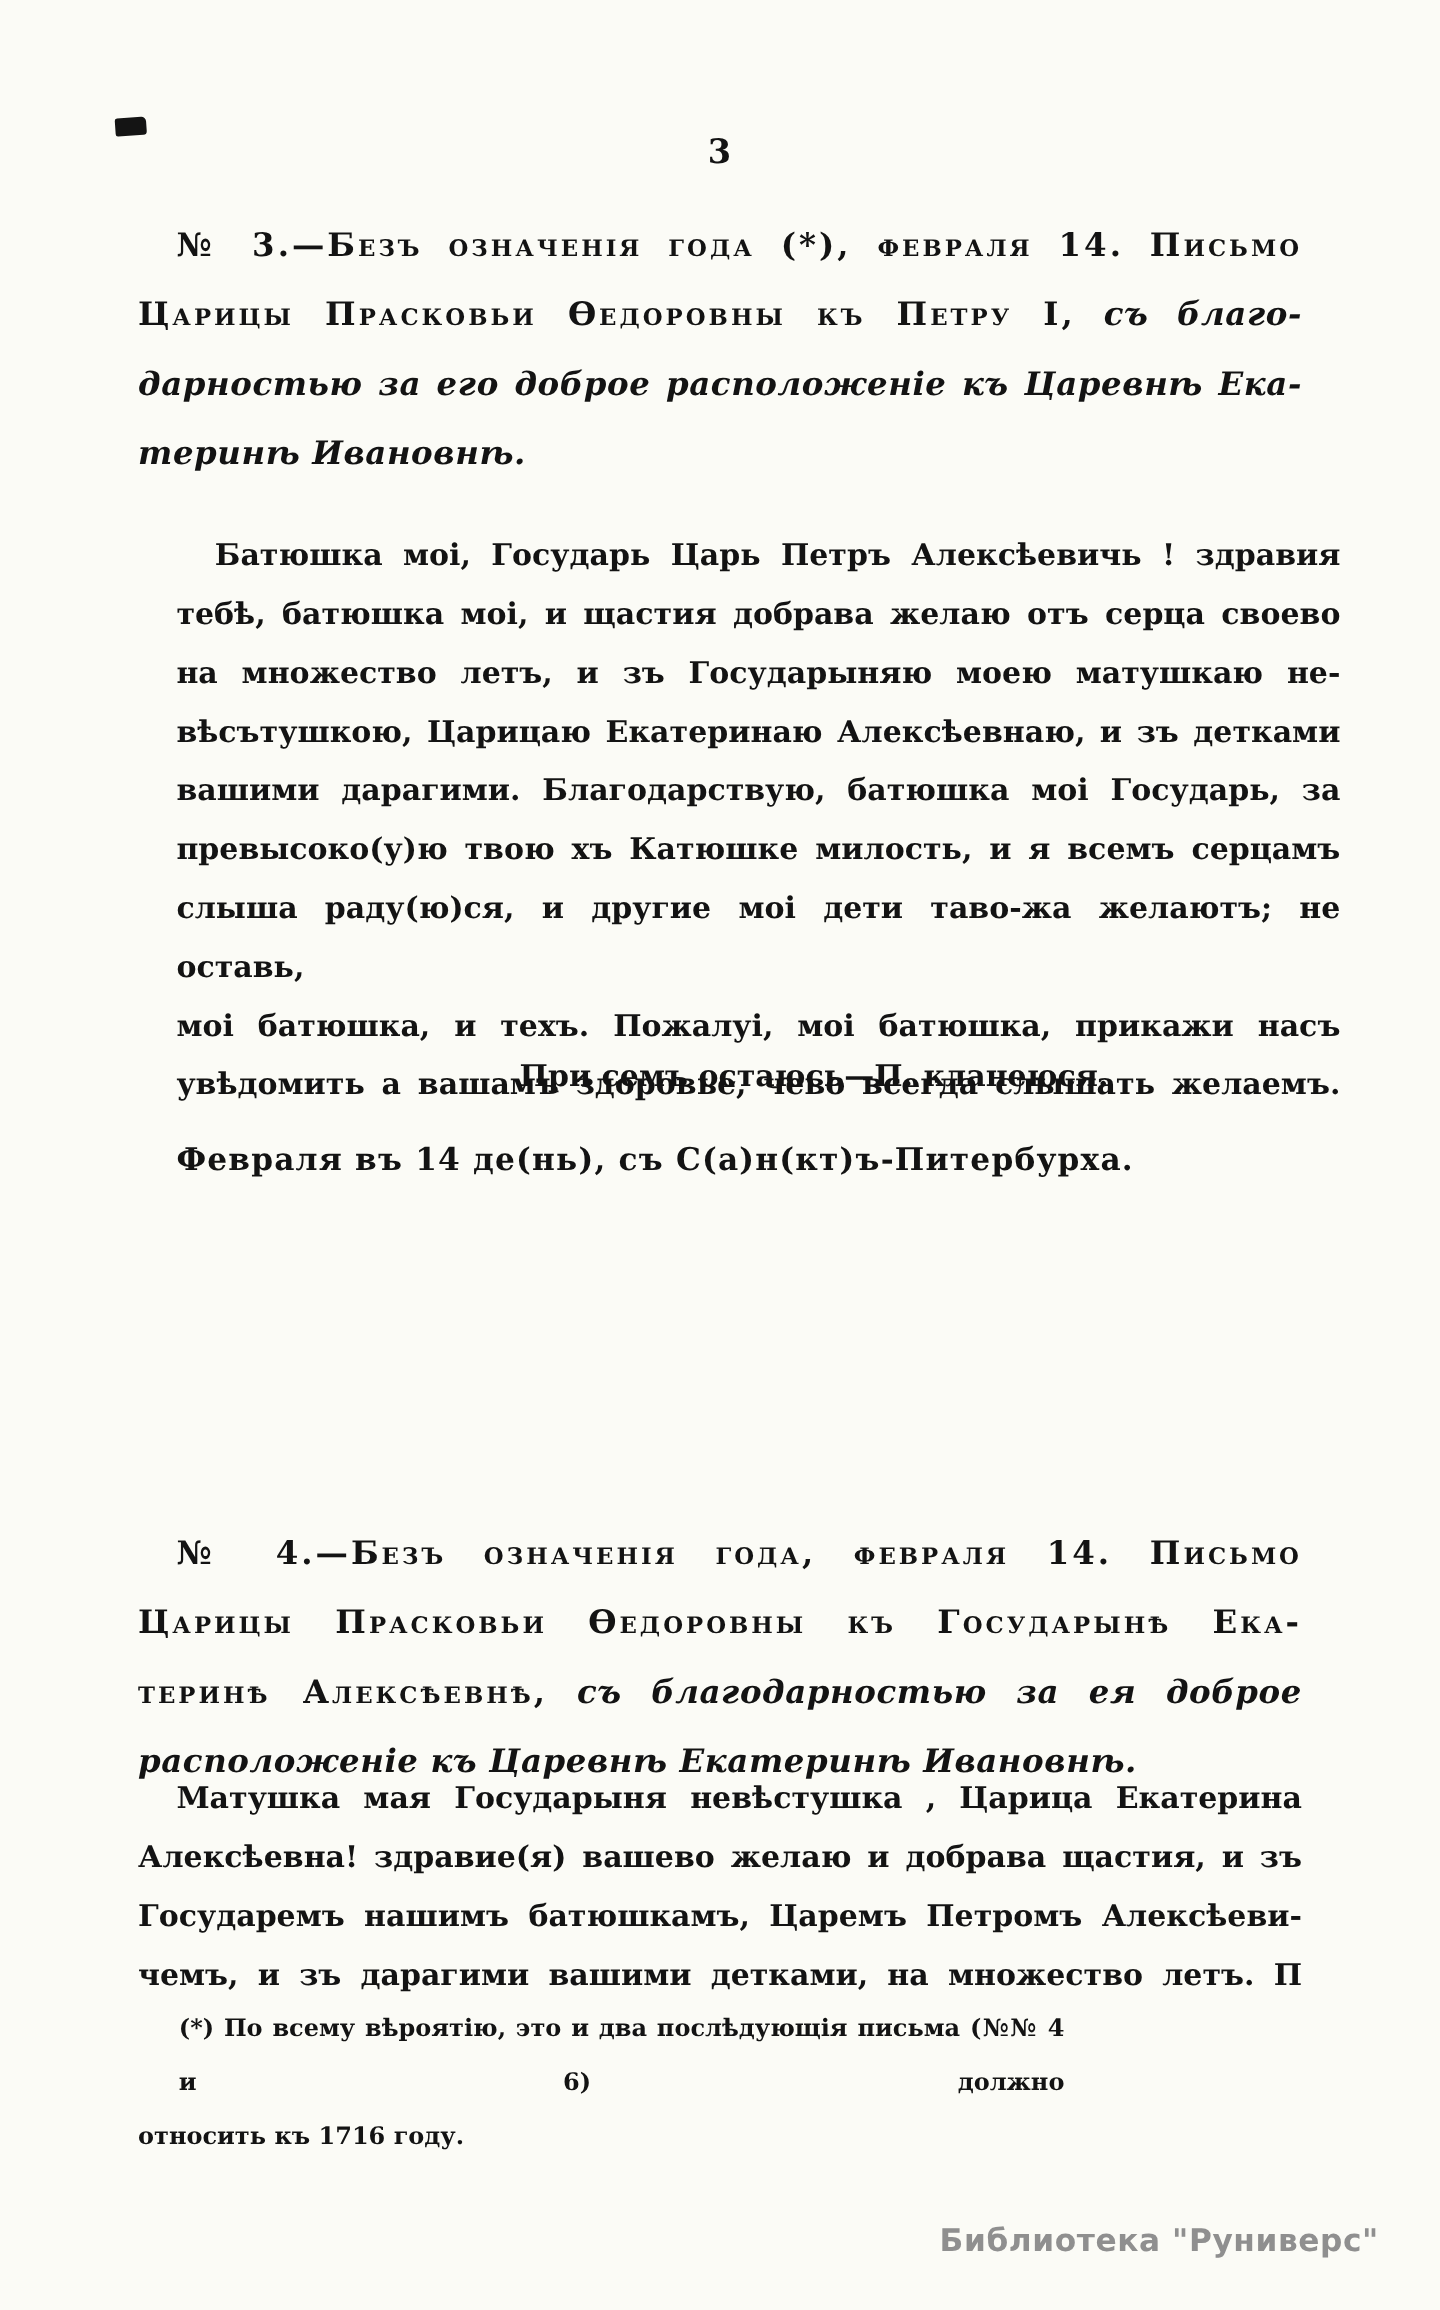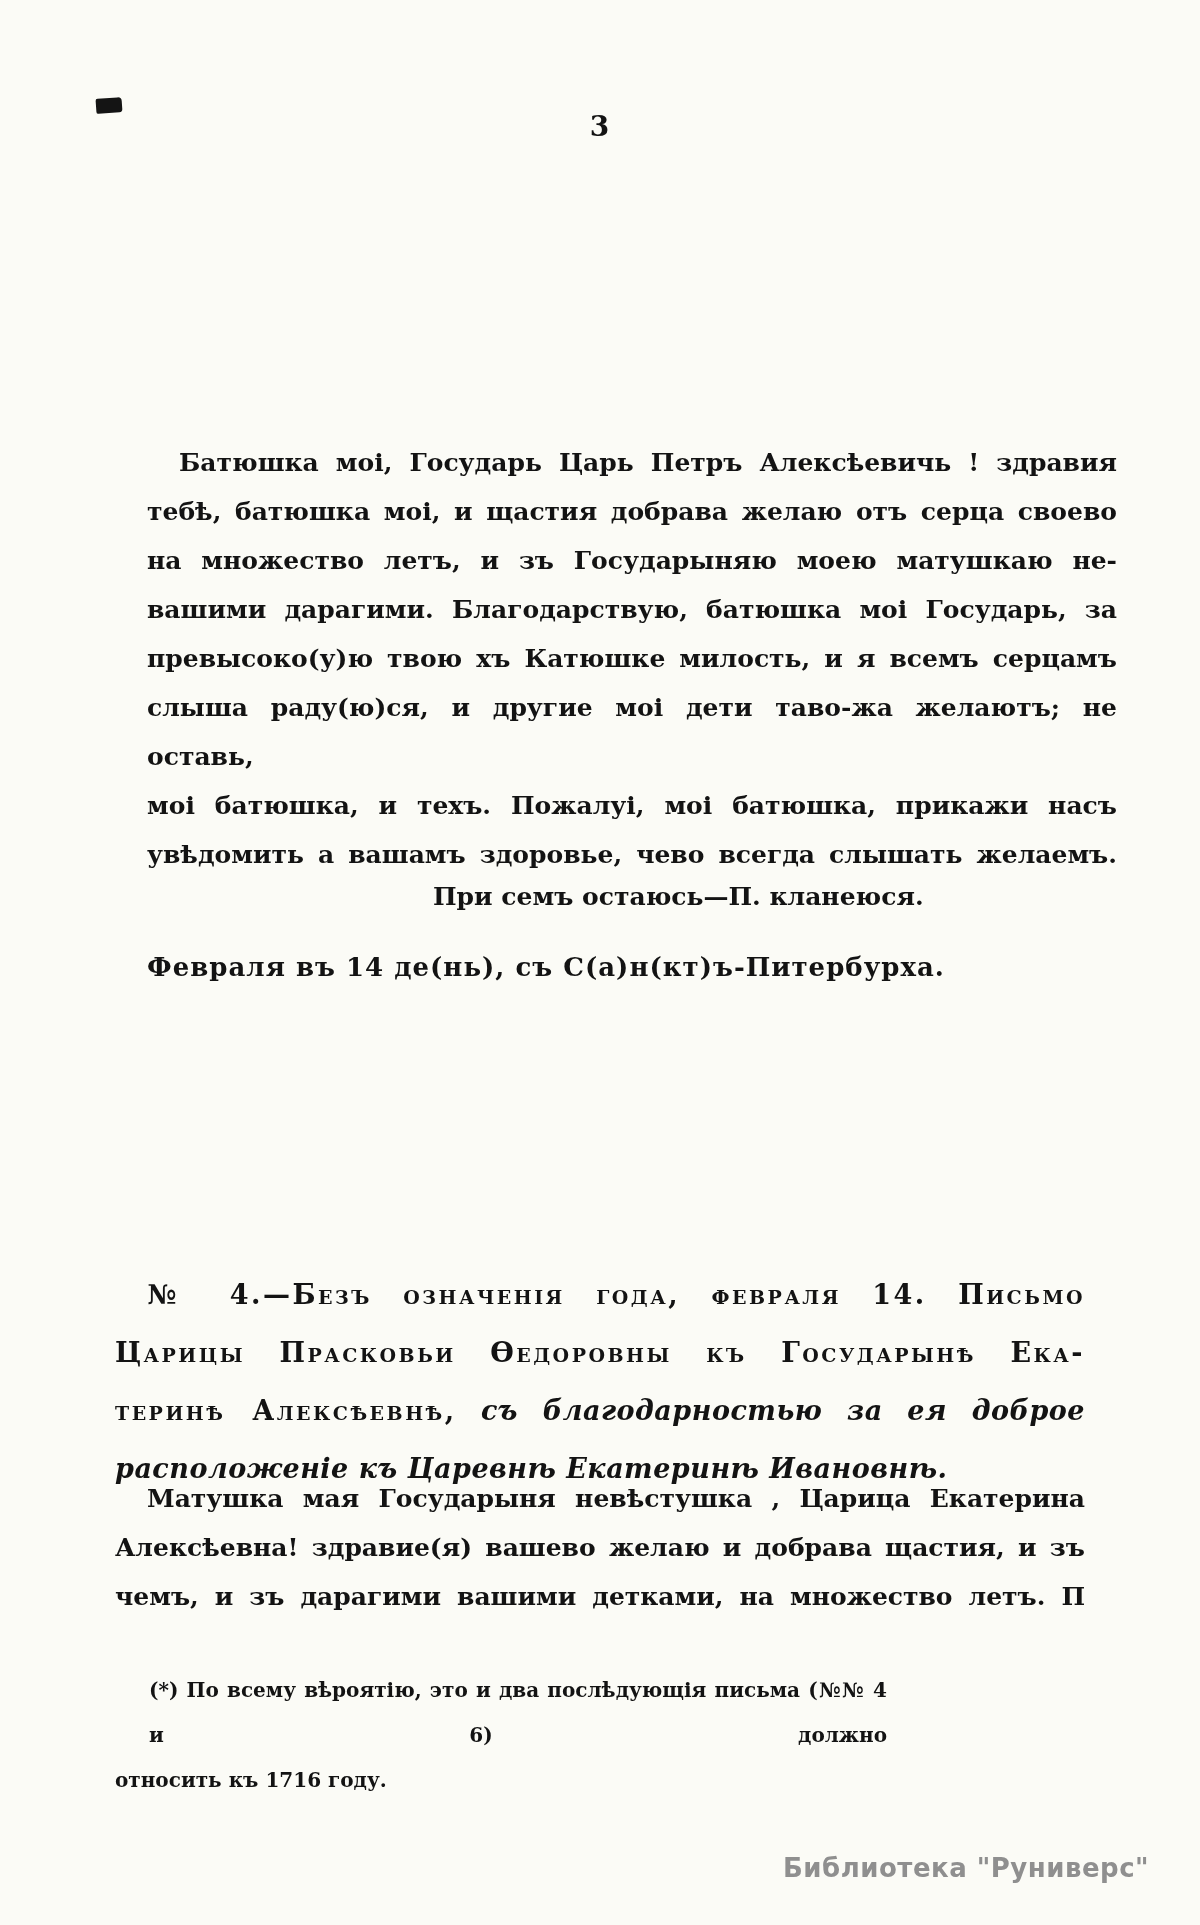--- a/index.html
+++ b/index.html
@@ -53,25 +53,35 @@
 </style>
 </head>
 <body>
 
 <div class="page">
 
   <div class="abs scan-mark"></div>
 
   <div class="abs page-number">3</div>
 
+  <div class="abs col heading heading-1">
+    <div class="h-line caps just indent">№ 3.—Безъ означенія года (*), февраля 14. Письмо</div>
+    <div class="h-line just">
+      <span class="caps">Царицы Прасковьи Ѳедоровны къ Петру I,</span>
+      <span class="hital">съ благо-</span>
+    </div>
+    <div class="h-line hital just">дарностью за его доброе расположеніе къ Царевнѣ Ека-</div>
+    <div class="h-line hital">теринѣ Ивановнѣ.</div>
+  </div>
 
   <div class="abs col bodytext para-1">
     <div class="b-line just indent">Батюшка моі, Государь Царь Петръ Алексѣевичь ! здравия</div>
     <div class="b-line just">тебѣ, батюшка моі, и щастия добрава желаю отъ серца своево</div>
     <div class="b-line just">на множество летъ, и зъ Государыняю моею матушкаю не-</div>
+    <div class="b-line just">вѣсътушкою, Царицаю Екатеринаю Алексѣевнаю, и зъ детками</div>
     <div class="b-line just">вашими дарагими. Благодарствую, батюшка моі Государь, за</div>
     <div class="b-line just">превысоко(у)ю твою хъ Катюшке милость, и я всемъ серцамъ</div>
     <div class="b-line just">слыша раду(ю)ся, и другие моі дети таво-жа желаютъ; не оставь,</div>
     <div class="b-line just">моі батюшка, и техъ. Пожалуі, моі батюшка, прикажи насъ</div>
     <div class="b-line just">увѣдомить а вашамъ здоровье, чево всегда слышать желаемъ.</div>
   </div>
 
   <div class="abs col closing">При семъ остаюсь—П. кланеюся.</div>
 
   <div class="abs col dateline">Февраля въ 14 де(нь), съ С(а)н(кт)ъ-Питербурха.</div>
@@ -83,20 +93,21 @@
     <div class="h-line just">
       <span class="caps">теринѣ Алексѣевнѣ,</span>
       <span class="hital">съ благодарностью за ея доброе</span>
     </div>
     <div class="h-line hital">расположеніе къ Царевнѣ Екатеринѣ Ивановнѣ.</div>
   </div>
 
   <div class="abs col bodytext para-2">
     <div class="b-line just indent">Матушка мая Государыня невѣстушка , Царица Екатерина</div>
     <div class="b-line just">Алексѣевна! здравие(я) вашево желаю и добрава щастия, и зъ</div>
+    <div class="b-line just">Государемъ нашимъ батюшкамъ, Царемъ Петромъ Алексѣеви-</div>
     <div class="b-line just">чемъ, и зъ дарагими вашими детками, на множество летъ. П</div>
   </div>
 
   <div class="abs footnote" style="left:115px;">
     <div class="f-line just" style="padding-left:34px;">(*) По всему вѣроятію, это и два послѣдующія письма (№№ 4 и 6) должно</div>
     <div class="f-line">относить къ 1716 году.</div>
   </div>
 
   <div class="abs watermark">Библиотека "Руниверс"</div>
 

